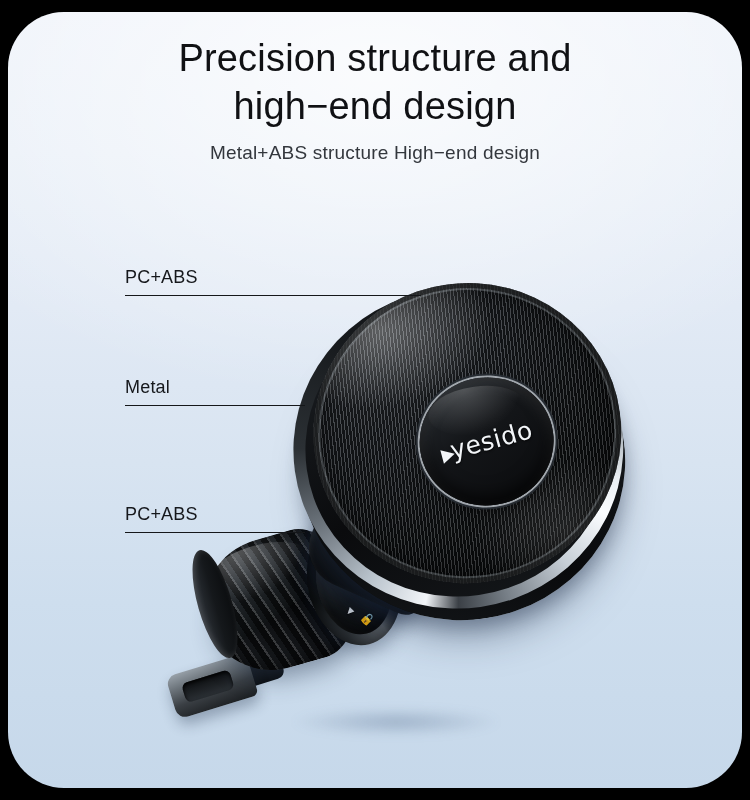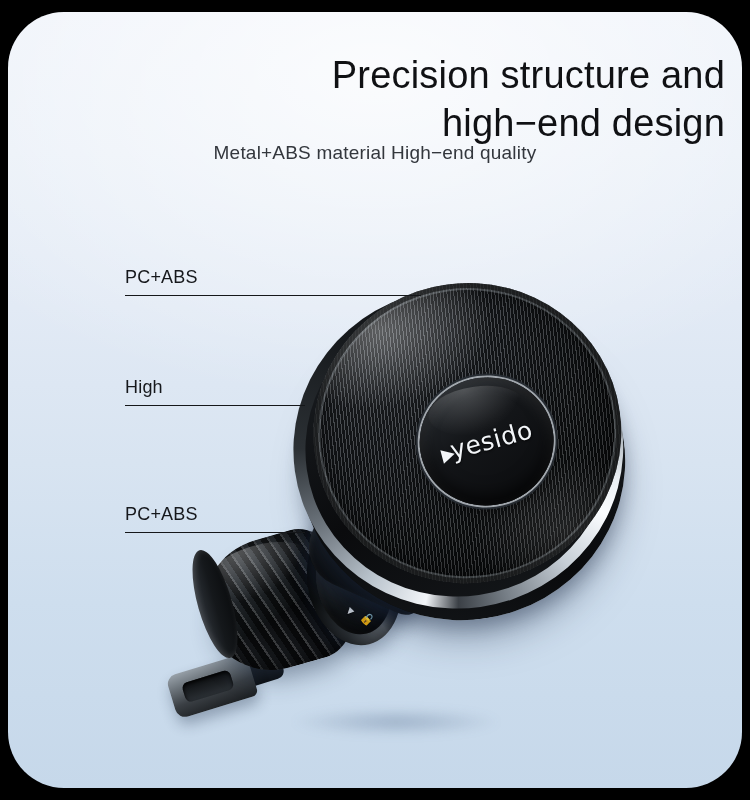--- a/index.html
+++ b/index.html
@@ -13,23 +13,22 @@
     background:linear-gradient(180deg,#eff3fa 0%,#eaf0f8 18%,#e2eaf5 38%,#d8e4f1 58%,#cedeee 76%,#c6d8ea 100%);
   }
   .card::after{
     content:"";position:absolute;inset:0;pointer-events:none;
     background:radial-gradient(120% 70% at 50% 8%,rgba(255,255,255,.75),rgba(255,255,255,0) 60%);
   }
 
   
   .head{position:absolute;left:0;right:0;top:22px;text-align:center;z-index:6;}
   .head h1{
-    margin:17px;font-size:38px;line-height:48px;font-weight:400;color:#101114;
+    margin:0;font-size:38px;line-height:48px;font-weight:400;color:#101114;
     letter-spacing:.2px;
-    text-align:right;
   }
   .head h1 .l2{display:block;}
   .sub{
     position:absolute;left:0;right:0;top:130px;text-align:center;z-index:6;
     font-size:19px;color:#33373d;font-weight:400;letter-spacing:.2px;
   }
 
   
   .callout{position:absolute;z-index:7;}
   .callout .lbl{
@@ -206,21 +205,21 @@
 
 <div class="frame">
   <div class="card">
 
     <div class="head">
       <h1>
         <span>Precision structure and</span>
         <span class="l2">high−end design</span>
       </h1>
     </div>
-    <div class="sub">Metal+ABS material High−end quality</div>
+    <div class="sub">Metal+ABS structure High−end design</div>
 
     <div class="product">
 
       <div class="shadow"></div>
 
       <div class="hook-arm"></div>
       <div class="hook"></div>
 
       <div class="knob"></div>
       <div class="knob-cap"></div>
@@ -249,21 +248,21 @@
         </div>
       </div>
     </div>
 
     <div class="callout" style="left:117px;top:250px;width:296px;height:34px;">
       <span class="lbl">PC+ABS</span>
       <span class="line" style="width:296px;"></span>
     </div>
 
     <div class="callout" style="left:117px;top:360px;width:180px;height:34px;">
-      <span class="lbl">High</span>
+      <span class="lbl">Metal</span>
       <span class="line" style="width:180px;"></span>
     </div>
 
     <div class="callout" style="left:117px;top:487px;width:180px;height:34px;">
       <span class="lbl">PC+ABS</span>
       <span class="line" style="width:180px;"></span>
     </div>
 
   </div>
 </div>

